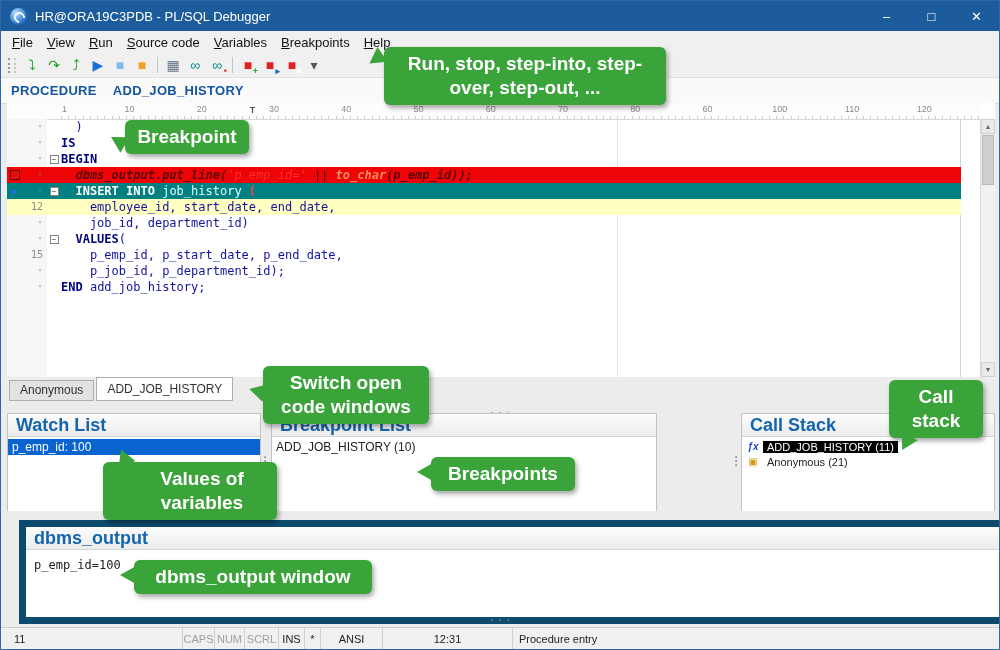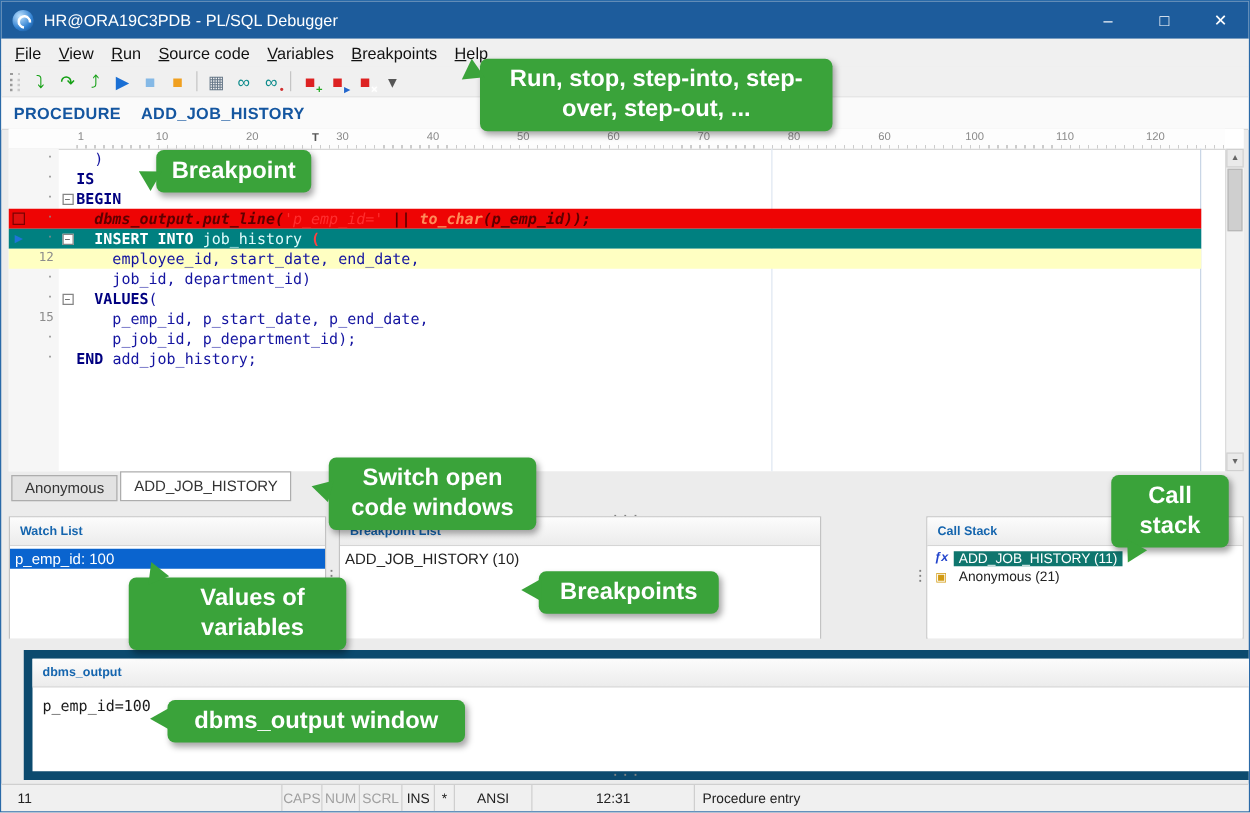--- a/index.html
+++ b/index.html
@@ -85,30 +85,30 @@
   .v-split{position:absolute;top:412px;height:98px;width:9px;display:flex;align-items:center;justify-content:center;color:#808080;}
   .v-split::before{content:"·\A·\A·";white-space:pre;font-size:10px;line-height:4px;font-weight:bold;}
   #vsplit1{left:260px;} #vsplit2{left:731px;}
 
   
   .panel{position:absolute;top:412px;height:98px;background:#fff;border:1px solid #c3c3c3;box-sizing:border-box;}
   #watch-panel{left:6px;width:254px;}
   #bp-panel{left:270px;width:386px;}
   #cs-panel{left:740px;width:254px;}
   .panel-header{height:22px;background:linear-gradient(#fcfcfc,#ececec);border-bottom:1px solid #d5d5d5;display:flex;
-                align-items:center;padding-left:8px;font-size:10px;font-weight:bold;color:#1565ae;}
+                align-items:center;padding-left:8px;font-size:18px;font-weight:bold;color:#1565ae;}
   .panel-body{position:relative;height:calc(100% - 22px);overflow:hidden;background:#fff;padding-top:2px;box-sizing:border-box;}
   .panel-item{font-size:12px;line-height:16px;padding:0 4px;color:#222;}
   .panel-item.sel{background:#0a64cf;color:#fff;}
   .cs-row{display:flex;align-items:center;height:15px;padding-left:3px;font-size:11px;}
   .cs-ic{width:16px;text-align:center;margin-right:2px;font-size:10px;flex:none;}
   .cs-fn{color:#2244cc;font-style:italic;font-weight:bold;}
   .cs-blk{color:#d29a12;}
   .cs-text{padding:0 4px;color:#222;white-space:nowrap;}
-  .cs-text.sel{background:#0f766e;color:#fff;}
+  .cs-text.sel{background:#000000;color:#fff;}
 
   
   #out-panel{position:absolute;top:519px;left:18px;width:988px;height:104px;background:#fff;border:7px solid #0c4a6e;box-sizing:border-box;}
   .out-body{padding:8px 8px;font-family:"DejaVu Sans Mono",monospace;font-size:12px;color:#1a1a1a;}
 
   
   #statusbar{position:absolute;left:0;right:0;bottom:0;height:21px;background:#f0f0f0;border-top:1px solid #cfcfcf;display:flex;font-size:11px;color:#222;}
   .sb-cell{border-right:1px solid #cfcfcf;display:flex;align-items:center;justify-content:center;box-sizing:border-box;padding:0 3px;flex:none;}
   .sb-cell.left{justify-content:flex-start;padding-left:6px;}
   .sb-cell.dim{color:#a0a0a0;}
@@ -388,21 +388,21 @@
   <div class="h-split" id="split2"></div>
 
   <div class="panel" id="out-panel">
     <div class="panel-header">dbms_output</div>
     <div class="out-body">p_emp_id=100</div>
   </div>
 
   <div class="h-split" id="split3"></div>
 
   <div id="statusbar">
-      <div class="sb-cell left" style="width: 225px; padding-left: 13px;">11</div>
+      <div class="sb-cell left" style="width: 182px; padding-left: 13px;">11</div>
       <div class="sb-cell dim" style="width: 32px;">CAPS</div>
       <div class="sb-cell dim" style="width: 30px;">NUM</div>
       <div class="sb-cell dim" style="width: 34px;">SCRL</div>
       <div class="sb-cell" style="width: 26px;">INS</div>
       <div class="sb-cell" style="width: 16px;">*</div>
       <div class="sb-cell" style="width: 62px;">ANSI</div>
       <div class="sb-cell" style="width: 130px;">12:31</div>
       <div class="sb-cell grow left">Procedure entry</div>
     </div>
 

